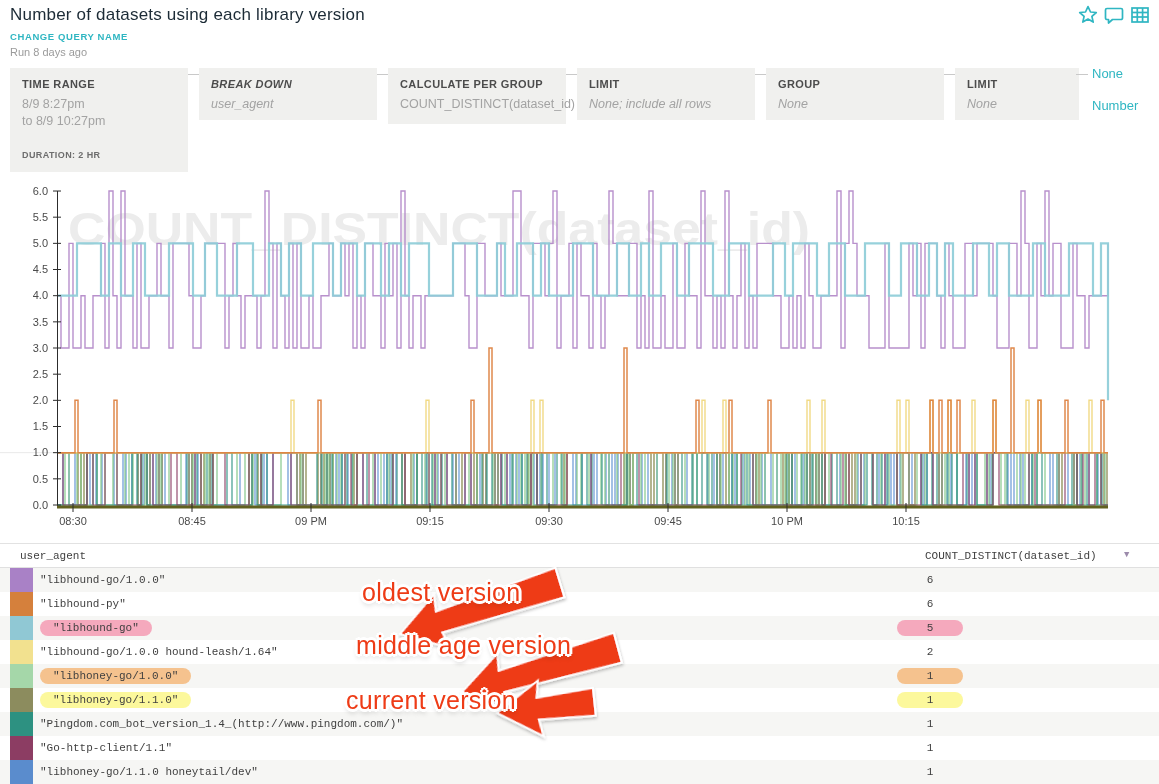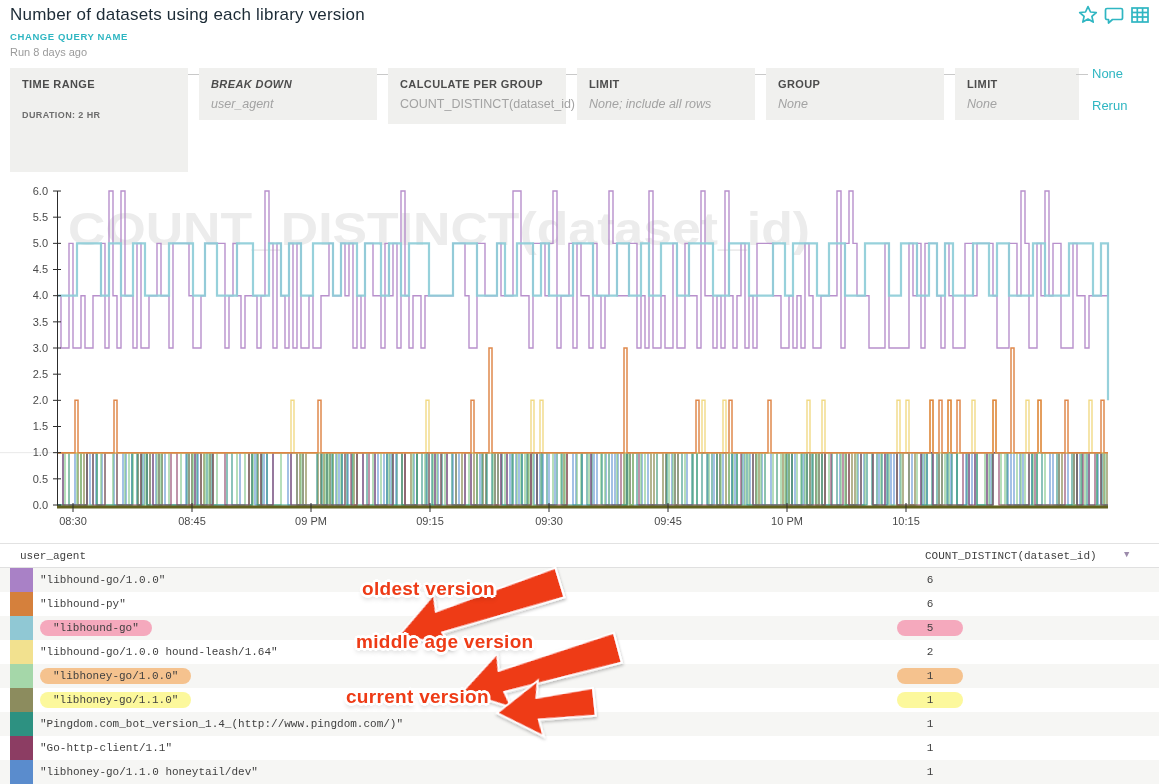--- a/index.html
+++ b/index.html
@@ -39,21 +39,21 @@
   .sort-tri{position:absolute;left:1124px;top:6px;font-size:9px;color:#9c8bab;cursor:pointer}
   .trow{position:relative;height:24px;display:flex;align-items:center;background:#fff}
   .trow.alt{background:var(--altrow)}
   .swatch{width:23px;height:24px;margin-left:10px;flex:none}
   .agent-cell{margin-left:7px;white-space:nowrap}
   .pill{border-radius:10px;padding:2px 13px}
   .val-cell{position:absolute;left:897px;width:66px;text-align:center}
   .val-pill{display:inline-block;width:100%;border-radius:10px;padding:2px 0}
   
   .ann{
-    position:absolute;font-size:19px;font-weight:bold;color:var(--red);letter-spacing:.3px;white-space:nowrap;
+    position:absolute;font-size:25px;font-weight:normal;color:var(--red);letter-spacing:.3px;white-space:nowrap;
     text-shadow:-2px -2px 0 #fff,2px -2px 0 #fff,-2px 2px 0 #fff,2px 2px 0 #fff,
                 -3px 0 0 #fff,3px 0 0 #fff,0 -3px 0 #fff,0 3px 0 #fff,0 4px 5px rgba(0,0,0,.25);
     z-index:7;
   }
   #ann-oldest{left:362px;top:578px}
   #ann-middle{left:356px;top:631px}
   #ann-current{left:346px;top:686px}
   #arrow-layer{position:absolute;left:0;top:0;z-index:6;pointer-events:none}
 </style>
 </head>
@@ -75,20 +75,21 @@
     <line x1="3" y1="8.5" x2="19" y2="8.5" stroke="#2fb6c2" stroke-width="1.7"></line>
     <line x1="3" y1="13" x2="19" y2="13" stroke="#2fb6c2" stroke-width="1.7"></line>
     <line x1="8.3" y1="4" x2="8.3" y2="18" stroke="#2fb6c2" stroke-width="1.7"></line>
     <line x1="13.6" y1="4" x2="13.6" y2="18" stroke="#2fb6c2" stroke-width="1.7"></line>
   </svg>
 </div>
 
 <div id="query-row">
     <div class="qbox" style="left: 10px; top: 68px; width: 178px; height: 104px;">
       <div class="qlabel">TIME RANGE</div>
+      <div class="qval">8/9 8:27pm<br>to 8/9 10:27pm</div>
       <div class="qdur">DURATION: 2 HR</div>
     </div>
     <div class="conn" style="left: 188px; width: 11px;"></div>
     <div class="qbox" style="left: 199px; top: 68px; width: 178px; height: 52px; font-style: italic;">
       <div class="qlabel">BREAK DOWN</div>
       <div class="qval">user_agent</div>
     </div>
     <div class="conn" style="left: 377px; width: 11px;"></div>
     <div class="qbox" style="left: 388px; top: 68px; width: 178px; height: 56px;">
       <div class="qlabel">CALCULATE PER GROUP</div>
@@ -105,21 +106,21 @@
       <div class="qval it">None</div>
     </div>
     <div class="conn" style="left: 944px; width: 11px;"></div>
     <div class="qbox" style="left: 955px; top: 68px; width: 124px; height: 52px;">
       <div class="qlabel">LIMIT</div>
       <div class="qval it">None</div>
     </div>
     <div class="conn" style="left: 1076px; width: 12px;"></div>
   </div>
 <div class="side-link" style="top:66px">None</div>
-<div class="side-link" style="top:98px">Rerun</div>
+<div class="side-link" style="top:98px">Number</div>
 
 <svg id="chart-svg" width="1159" height="355">
     <text x="68" y="62" class="wm" textLength="742" lengthAdjust="spacingAndGlyphs">COUNT_DISTINCT(dataset_id)</text>
     <line x1="0" y1="269.67" x2="1108" y2="269.67" stroke="#e9e9e9" stroke-width="1"></line>
     <polyline points="57.0,322.0 60.0,322.0 63.0,322.0 63.0,269.7 66.0,269.7 69.0,269.7 69.0,322.0 72.0,322.0 75.0,322.0 75.0,269.7 78.0,269.7 81.0,269.7 84.0,269.7 87.0,269.7 90.0,269.7 90.0,322.0 93.0,322.0 93.0,269.7 96.0,269.7 96.0,322.0 99.0,322.0 102.0,322.0 102.0,269.7 105.0,269.7 108.0,269.7 111.0,269.7 114.0,269.7 114.0,322.0 117.0,322.0 120.0,322.0 123.0,322.0 123.0,269.7 126.0,269.7 126.0,322.0 129.0,322.0 132.0,322.0 132.0,269.7 135.0,269.7 138.0,269.7 138.0,322.0 141.0,322.0 144.0,322.0 144.0,269.7 147.0,269.7 147.0,322.0 150.0,322.0 150.0,269.7 153.0,269.7 153.0,322.0 156.0,322.0 156.0,269.7 159.0,269.7 159.0,322.0 162.0,322.0 162.0,269.7 165.0,269.7 165.0,322.0 168.0,322.0 171.0,322.0 174.0,322.0 177.0,322.0 180.0,322.0 183.0,322.0 186.0,322.0 186.0,269.7 189.0,269.7 189.0,322.0 192.0,322.0 192.0,269.7 195.0,269.7 195.0,322.0 198.0,322.0 198.0,269.7 201.0,269.7 204.0,269.7 207.0,269.7 210.0,269.7 210.0,322.0 213.0,322.0 216.0,322.0 219.0,322.0 222.0,322.0 225.0,322.0 228.0,322.0 231.0,322.0 234.0,322.0 237.0,322.0 240.0,322.0 240.0,269.7 243.0,269.7 246.0,269.7 249.0,269.7 252.0,269.7 255.0,269.7 255.0,322.0 258.0,322.0 261.0,322.0 264.0,322.0 264.0,269.7 267.0,269.7 267.0,322.0 270.0,322.0 273.0,322.0 273.0,269.7 276.0,269.7 279.0,269.7 282.0,269.7 285.0,269.7 288.0,269.7 288.0,322.0 291.0,322.0 291.0,269.7 294.0,269.7 297.0,269.7 297.0,322.0 300.0,322.0 303.0,322.0 303.0,269.7 306.0,269.7 309.0,269.7 312.0,269.7 315.0,269.7 318.0,269.7 321.0,269.7 321.0,322.0 324.0,322.0 327.0,322.0 330.0,322.0 330.0,269.7 333.0,269.7 336.0,269.7 336.0,322.0 339.0,322.0 339.0,269.7 342.0,269.7 342.0,322.0 345.0,322.0 348.0,322.0 348.0,269.7 351.0,269.7 354.0,269.7 357.0,269.7 357.0,322.0 360.0,322.0 363.0,322.0 363.0,269.7 366.0,269.7 369.0,269.7 372.0,269.7 375.0,269.7 375.0,322.0 378.0,322.0 378.0,269.7 381.0,269.7 384.0,269.7 384.0,322.0 387.0,322.0 387.0,269.7 390.0,269.7 390.0,322.0 393.0,322.0 393.0,269.7 396.0,269.7 396.0,322.0 399.0,322.0 402.0,322.0 405.0,322.0 405.0,269.7 408.0,269.7 411.0,269.7 414.0,269.7 414.0,322.0 417.0,322.0 417.0,269.7 420.0,269.7 423.0,269.7 426.0,269.7 426.0,322.0 429.0,322.0 432.0,322.0 435.0,322.0 435.0,269.7 438.0,269.7 438.0,322.0 441.0,322.0 444.0,322.0 447.0,322.0 447.0,269.7 450.0,269.7 453.0,269.7 453.0,322.0 456.0,322.0 456.0,269.7 459.0,269.7 459.0,322.0 462.0,322.0 465.0,322.0 465.0,269.7 468.0,269.7 471.0,269.7 471.0,322.0 474.0,322.0 477.0,322.0 477.0,269.7 480.0,269.7 480.0,322.0 483.0,322.0 486.0,322.0 486.0,269.7 489.0,269.7 492.0,269.7 495.0,269.7 495.0,322.0 498.0,322.0 498.0,269.7 501.0,269.7 501.0,322.0 504.0,322.0 507.0,322.0 507.0,269.7 510.0,269.7 510.0,322.0 513.0,322.0 513.0,269.7 516.0,269.7 516.0,322.0 519.0,322.0 519.0,269.7 522.0,269.7 522.0,322.0 525.0,322.0 528.0,322.0 531.0,322.0 531.0,269.7 534.0,269.7 534.0,322.0 537.0,322.0 537.0,269.7 540.0,269.7 540.0,322.0 543.0,322.0 543.0,269.7 546.0,269.7 549.0,269.7 549.0,322.0 552.0,322.0 555.0,322.0 555.0,269.7 558.0,269.7 561.0,269.7 564.0,269.7 567.0,269.7 570.0,269.7 573.0,269.7 573.0,322.0 576.0,322.0 576.0,269.7 579.0,269.7 582.0,269.7 582.0,322.0 585.0,322.0 588.0,322.0 591.0,322.0 591.0,269.7 594.0,269.7 594.0,322.0 597.0,322.0 597.0,269.7 600.0,269.7 603.0,269.7 606.0,269.7 606.0,322.0 609.0,322.0 609.0,269.7 612.0,269.7 612.0,322.0 615.0,322.0 615.0,269.7 618.0,269.7 618.0,322.0 621.0,322.0 624.0,322.0 627.0,322.0 627.0,269.7 630.0,269.7 630.0,322.0 633.0,322.0 636.0,322.0 639.0,322.0 642.0,322.0 642.0,269.7 645.0,269.7 648.0,269.7 648.0,322.0 651.0,322.0 654.0,322.0 657.0,322.0 657.0,269.7 660.0,269.7 663.0,269.7 666.0,269.7 666.0,322.0 669.0,322.0 672.0,322.0 672.0,269.7 675.0,269.7 675.0,322.0 678.0,322.0 678.0,269.7 681.0,269.7 684.0,269.7 687.0,269.7 687.0,322.0 690.0,322.0 693.0,322.0 693.0,269.7 696.0,269.7 699.0,269.7 702.0,269.7 705.0,269.7 708.0,269.7 708.0,322.0 711.0,322.0 714.0,322.0 714.0,269.7 717.0,269.7 720.0,269.7 720.0,322.0 723.0,322.0 723.0,269.7 726.0,269.7 729.0,269.7 732.0,269.7 732.0,322.0 735.0,322.0 735.0,269.7 738.0,269.7 741.0,269.7 744.0,269.7 744.0,322.0 747.0,322.0 750.0,322.0 750.0,269.7 753.0,269.7 753.0,322.0 756.0,322.0 756.0,269.7 759.0,269.7 762.0,269.7 762.0,322.0 765.0,322.0 765.0,269.7 768.0,269.7 771.0,269.7 771.0,322.0 774.0,322.0 777.0,322.0 777.0,269.7 780.0,269.7 783.0,269.7 786.0,269.7 789.0,269.7 789.0,322.0 792.0,322.0 792.0,269.7 795.0,269.7 795.0,322.0 798.0,322.0 801.0,322.0 804.0,322.0 804.0,269.7 807.0,269.7 810.0,269.7 810.0,322.0 813.0,322.0 813.0,269.7 816.0,269.7 816.0,322.0 819.0,322.0 819.0,269.7 822.0,269.7 825.0,269.7 825.0,322.0 828.0,322.0 831.0,322.0 834.0,322.0 837.0,322.0 840.0,322.0 840.0,269.7 843.0,269.7 846.0,269.7 846.0,322.0 849.0,322.0 852.0,322.0 855.0,322.0 858.0,322.0 858.0,269.7 861.0,269.7 861.0,322.0 864.0,322.0 864.0,269.7 867.0,269.7 870.0,269.7 873.0,269.7 873.0,322.0 876.0,322.0 879.0,322.0 879.0,269.7 882.0,269.7 885.0,269.7 885.0,322.0 888.0,322.0 888.0,269.7 891.0,269.7 891.0,322.0 894.0,322.0 894.0,269.7 897.0,269.7 897.0,322.0 900.0,322.0 900.0,269.7 903.0,269.7 906.0,269.7 909.0,269.7 909.0,322.0 912.0,322.0 912.0,269.7 915.0,269.7 918.0,269.7 921.0,269.7 921.0,322.0 924.0,322.0 924.0,269.7 927.0,269.7 927.0,322.0 930.0,322.0 933.0,322.0 933.0,269.7 936.0,269.7 939.0,269.7 939.0,322.0 942.0,322.0 942.0,269.7 945.0,269.7 948.0,269.7 948.0,322.0 951.0,322.0 951.0,269.7 954.0,269.7 957.0,269.7 957.0,322.0 960.0,322.0 963.0,322.0 966.0,322.0 966.0,269.7 969.0,269.7 969.0,322.0 972.0,322.0 972.0,269.7 975.0,269.7 975.0,322.0 978.0,322.0 981.0,322.0 984.0,322.0 987.0,322.0 987.0,269.7 990.0,269.7 990.0,322.0 993.0,322.0 993.0,269.7 996.0,269.7 999.0,269.7 1002.0,269.7 1005.0,269.7 1008.0,269.7 1008.0,322.0 1011.0,322.0 1011.0,269.7 1014.0,269.7 1014.0,322.0 1017.0,322.0 1020.0,322.0 1020.0,269.7 1023.0,269.7 1023.0,322.0 1026.0,322.0 1029.0,322.0 1029.0,269.7 1032.0,269.7 1032.0,322.0 1035.0,322.0 1038.0,322.0 1041.0,322.0 1044.0,322.0 1047.0,322.0 1050.0,322.0 1050.0,269.7 1053.0,269.7 1053.0,322.0 1056.0,322.0 1059.0,322.0 1059.0,269.7 1062.0,269.7 1065.0,269.7 1068.0,269.7 1068.0,322.0 1071.0,322.0 1074.0,322.0 1074.0,269.7 1077.0,269.7 1080.0,269.7 1080.0,322.0 1083.0,322.0 1086.0,322.0 1089.0,322.0 1089.0,269.7 1092.0,269.7 1095.0,269.7 1098.0,269.7 1098.0,322.0 1101.0,322.0 1101.0,269.7 1104.0,269.7 1107.0,269.7 1108.0,269.7" fill="none" stroke="#5b8fd0" stroke-width="1.2" stroke-opacity="0.92"></polyline>
     <polyline points="57.0,269.7 60.0,269.7 63.0,269.7 66.0,269.7 69.0,269.7 72.0,269.7 75.0,269.7 78.0,269.7 78.0,322.0 81.0,322.0 81.0,269.7 84.0,269.7 84.0,322.0 87.0,322.0 87.0,269.7 90.0,269.7 93.0,269.7 96.0,269.7 99.0,269.7 102.0,269.7 105.0,269.7 108.0,269.7 111.0,269.7 114.0,269.7 117.0,269.7 120.0,269.7 123.0,269.7 126.0,269.7 129.0,269.7 132.0,269.7 135.0,269.7 138.0,269.7 138.0,322.0 141.0,322.0 141.0,269.7 144.0,269.7 147.0,269.7 147.0,322.0 150.0,322.0 150.0,269.7 153.0,269.7 156.0,269.7 159.0,269.7 159.0,322.0 162.0,322.0 162.0,269.7 165.0,269.7 168.0,269.7 171.0,269.7 174.0,269.7 177.0,269.7 180.0,269.7 183.0,269.7 186.0,269.7 189.0,269.7 189.0,322.0 192.0,322.0 192.0,269.7 195.0,269.7 198.0,269.7 201.0,269.7 201.0,322.0 204.0,322.0 204.0,269.7 207.0,269.7 210.0,269.7 210.0,322.0 213.0,322.0 213.0,269.7 216.0,269.7 219.0,269.7 222.0,269.7 225.0,269.7 228.0,269.7 231.0,269.7 234.0,269.7 237.0,269.7 240.0,269.7 243.0,269.7 246.0,269.7 249.0,269.7 249.0,322.0 252.0,322.0 252.0,269.7 255.0,269.7 258.0,269.7 258.0,322.0 261.0,322.0 261.0,269.7 264.0,269.7 267.0,269.7 270.0,269.7 273.0,269.7 276.0,269.7 279.0,269.7 282.0,269.7 285.0,269.7 288.0,269.7 291.0,269.7 294.0,269.7 297.0,269.7 297.0,322.0 300.0,322.0 300.0,269.7 303.0,269.7 303.0,322.0 306.0,322.0 306.0,269.7 309.0,269.7 312.0,269.7 315.0,269.7 318.0,269.7 318.0,322.0 321.0,322.0 321.0,269.7 324.0,269.7 324.0,322.0 327.0,322.0 327.0,269.7 330.0,269.7 330.0,322.0 333.0,322.0 333.0,269.7 336.0,269.7 339.0,269.7 342.0,269.7 345.0,269.7 348.0,269.7 351.0,269.7 354.0,269.7 354.0,322.0 357.0,322.0 357.0,269.7 360.0,269.7 363.0,269.7 366.0,269.7 369.0,269.7 372.0,269.7 375.0,269.7 378.0,269.7 381.0,269.7 384.0,269.7 387.0,269.7 390.0,269.7 393.0,269.7 396.0,269.7 399.0,269.7 402.0,269.7 402.0,322.0 405.0,322.0 405.0,269.7 408.0,269.7 411.0,269.7 411.0,322.0 414.0,322.0 417.0,322.0 417.0,269.7 420.0,269.7 423.0,269.7 426.0,269.7 429.0,269.7 432.0,269.7 435.0,269.7 438.0,269.7 441.0,269.7 444.0,269.7 447.0,269.7 450.0,269.7 453.0,269.7 456.0,269.7 456.0,322.0 459.0,322.0 462.0,322.0 462.0,269.7 465.0,269.7 468.0,269.7 471.0,269.7 474.0,269.7 474.0,322.0 477.0,322.0 477.0,269.7 480.0,269.7 483.0,269.7 483.0,322.0 486.0,322.0 486.0,269.7 489.0,269.7 492.0,269.7 495.0,269.7 495.0,322.0 498.0,322.0 498.0,269.7 501.0,269.7 504.0,269.7 507.0,269.7 510.0,269.7 513.0,269.7 516.0,269.7 519.0,269.7 522.0,269.7 525.0,269.7 528.0,269.7 528.0,322.0 531.0,322.0 531.0,269.7 534.0,269.7 537.0,269.7 540.0,269.7 543.0,269.7 546.0,269.7 549.0,269.7 552.0,269.7 555.0,269.7 558.0,269.7 561.0,269.7 564.0,269.7 564.0,322.0 567.0,322.0 567.0,269.7 570.0,269.7 573.0,269.7 576.0,269.7 579.0,269.7 582.0,269.7 585.0,269.7 588.0,269.7 591.0,269.7 594.0,269.7 597.0,269.7 600.0,269.7 603.0,269.7 606.0,269.7 609.0,269.7 612.0,269.7 615.0,269.7 618.0,269.7 621.0,269.7 624.0,269.7 624.0,322.0 627.0,322.0 627.0,269.7 630.0,269.7 630.0,322.0 633.0,322.0 633.0,269.7 636.0,269.7 639.0,269.7 642.0,269.7 645.0,269.7 648.0,269.7 651.0,269.7 651.0,322.0 654.0,322.0 654.0,269.7 657.0,269.7 660.0,269.7 663.0,269.7 663.0,322.0 666.0,322.0 666.0,269.7 669.0,269.7 672.0,269.7 675.0,269.7 675.0,322.0 678.0,322.0 678.0,269.7 681.0,269.7 684.0,269.7 687.0,269.7 690.0,269.7 693.0,269.7 696.0,269.7 699.0,269.7 702.0,269.7 705.0,269.7 708.0,269.7 711.0,269.7 714.0,269.7 717.0,269.7 717.0,322.0 720.0,322.0 720.0,269.7 723.0,269.7 726.0,269.7 726.0,322.0 729.0,322.0 729.0,269.7 732.0,269.7 735.0,269.7 738.0,269.7 741.0,269.7 744.0,269.7 747.0,269.7 750.0,269.7 753.0,269.7 756.0,269.7 756.0,322.0 759.0,322.0 759.0,269.7 762.0,269.7 765.0,269.7 768.0,269.7 771.0,269.7 774.0,269.7 777.0,269.7 780.0,269.7 783.0,269.7 783.0,322.0 786.0,322.0 786.0,269.7 789.0,269.7 789.0,322.0 792.0,322.0 792.0,269.7 795.0,269.7 798.0,269.7 801.0,269.7 804.0,269.7 807.0,269.7 807.0,322.0 810.0,322.0 810.0,269.7 813.0,269.7 816.0,269.7 816.0,322.0 819.0,322.0 819.0,269.7 822.0,269.7 822.0,322.0 825.0,322.0 825.0,269.7 828.0,269.7 831.0,269.7 834.0,269.7 837.0,269.7 840.0,269.7 843.0,269.7 846.0,269.7 846.0,322.0 849.0,322.0 849.0,269.7 852.0,269.7 852.0,322.0 855.0,322.0 855.0,269.7 858.0,269.7 861.0,269.7 864.0,269.7 867.0,269.7 870.0,269.7 873.0,269.7 876.0,269.7 879.0,269.7 882.0,269.7 885.0,269.7 888.0,269.7 891.0,269.7 894.0,269.7 897.0,269.7 897.0,322.0 900.0,322.0 903.0,322.0 903.0,269.7 906.0,269.7 909.0,269.7 909.0,322.0 912.0,322.0 915.0,322.0 915.0,269.7 918.0,269.7 921.0,269.7 924.0,269.7 927.0,269.7 930.0,269.7 933.0,269.7 936.0,269.7 939.0,269.7 939.0,322.0 942.0,322.0 942.0,269.7 945.0,269.7 948.0,269.7 951.0,269.7 954.0,269.7 957.0,269.7 960.0,269.7 963.0,269.7 966.0,269.7 969.0,269.7 972.0,269.7 975.0,269.7 978.0,269.7 981.0,269.7 984.0,269.7 987.0,269.7 990.0,269.7 993.0,269.7 996.0,269.7 999.0,269.7 1002.0,269.7 1005.0,269.7 1008.0,269.7 1011.0,269.7 1014.0,269.7 1017.0,269.7 1020.0,269.7 1023.0,269.7 1026.0,269.7 1029.0,269.7 1032.0,269.7 1035.0,269.7 1038.0,269.7 1041.0,269.7 1044.0,269.7 1047.0,269.7 1050.0,269.7 1053.0,269.7 1056.0,269.7 1059.0,269.7 1059.0,322.0 1062.0,322.0 1062.0,269.7 1065.0,269.7 1068.0,269.7 1071.0,269.7 1074.0,269.7 1074.0,322.0 1077.0,322.0 1077.0,269.7 1080.0,269.7 1083.0,269.7 1086.0,269.7 1089.0,269.7 1092.0,269.7 1095.0,269.7 1098.0,269.7 1101.0,269.7 1104.0,269.7 1104.0,322.0 1107.0,322.0 1107.0,269.7 1108.0,269.7" fill="none" stroke="#8b8b52" stroke-width="1.4" stroke-opacity="0.92"></polyline>
     <polyline points="57.0,322.0 61.0,322.0 65.0,322.0 65.0,269.7 69.0,269.7 69.0,322.0 73.0,322.0 77.0,322.0 77.0,269.7 81.0,269.7 81.0,322.0 85.0,322.0 89.0,322.0 93.0,322.0 93.0,269.7 97.0,269.7 97.0,322.0 101.0,322.0 101.0,269.7 105.0,269.7 105.0,322.0 109.0,322.0 113.0,322.0 113.0,269.7 117.0,269.7 117.0,322.0 121.0,322.0 125.0,322.0 125.0,269.7 129.0,269.7 129.0,322.0 133.0,322.0 133.0,269.7 137.0,269.7 141.0,269.7 141.0,322.0 145.0,322.0 145.0,269.7 149.0,269.7 153.0,269.7 157.0,269.7 157.0,322.0 161.0,322.0 161.0,269.7 165.0,269.7 169.0,269.7 169.0,322.0 173.0,322.0 177.0,322.0 181.0,322.0 181.0,269.7 185.0,269.7 189.0,269.7 193.0,269.7 193.0,322.0 197.0,322.0 201.0,322.0 201.0,269.7 205.0,269.7 205.0,322.0 209.0,322.0 209.0,269.7 213.0,269.7 213.0,322.0 217.0,322.0 217.0,269.7 221.0,269.7 225.0,269.7 229.0,269.7 233.0,269.7 237.0,269.7 237.0,322.0 241.0,322.0 245.0,322.0 245.0,269.7 249.0,269.7 249.0,322.0 253.0,322.0 253.0,269.7 257.0,269.7 261.0,269.7 261.0,322.0 265.0,322.0 269.0,322.0 273.0,322.0 277.0,322.0 281.0,322.0 281.0,269.7 285.0,269.7 289.0,269.7 293.0,269.7 297.0,269.7 301.0,269.7 301.0,322.0 305.0,322.0 309.0,322.0 313.0,322.0 317.0,322.0 321.0,322.0 325.0,322.0 325.0,269.7 329.0,269.7 329.0,322.0 333.0,322.0 333.0,269.7 337.0,269.7 337.0,322.0 341.0,322.0 341.0,269.7 345.0,269.7 345.0,322.0 349.0,322.0 353.0,322.0 353.0,269.7 357.0,269.7 357.0,322.0 361.0,322.0 365.0,322.0 369.0,322.0 373.0,322.0 373.0,269.7 377.0,269.7 381.0,269.7 381.0,322.0 385.0,322.0 389.0,322.0 389.0,269.7 393.0,269.7 393.0,322.0 397.0,322.0 401.0,322.0 405.0,322.0 409.0,322.0 413.0,322.0 413.0,269.7 417.0,269.7 417.0,322.0 421.0,322.0 425.0,322.0 425.0,269.7 429.0,269.7 429.0,322.0 433.0,322.0 433.0,269.7 437.0,269.7 437.0,322.0 441.0,322.0 441.0,269.7 445.0,269.7 445.0,322.0 449.0,322.0 453.0,322.0 457.0,322.0 461.0,322.0 465.0,322.0 469.0,322.0 469.0,269.7 473.0,269.7 477.0,269.7 477.0,322.0 481.0,322.0 485.0,322.0 489.0,322.0 493.0,322.0 493.0,269.7 497.0,269.7 501.0,269.7 505.0,269.7 505.0,322.0 509.0,322.0 513.0,322.0 513.0,269.7 517.0,269.7 517.0,322.0 521.0,322.0 521.0,269.7 525.0,269.7 525.0,322.0 529.0,322.0 529.0,269.7 533.0,269.7 533.0,322.0 537.0,322.0 537.0,269.7 541.0,269.7 541.0,322.0 545.0,322.0 549.0,322.0 553.0,322.0 553.0,269.7 557.0,269.7 561.0,269.7 561.0,322.0 565.0,322.0 565.0,269.7 569.0,269.7 573.0,269.7 577.0,269.7 577.0,322.0 581.0,322.0 581.0,269.7 585.0,269.7 589.0,269.7 589.0,322.0 593.0,322.0 597.0,322.0 601.0,322.0 601.0,269.7 605.0,269.7 605.0,322.0 609.0,322.0 609.0,269.7 613.0,269.7 617.0,269.7 617.0,322.0 621.0,322.0 625.0,322.0 625.0,269.7 629.0,269.7 629.0,322.0 633.0,322.0 633.0,269.7 637.0,269.7 641.0,269.7 641.0,322.0 645.0,322.0 645.0,269.7 649.0,269.7 653.0,269.7 657.0,269.7 657.0,322.0 661.0,322.0 665.0,322.0 669.0,322.0 669.0,269.7 673.0,269.7 673.0,322.0 677.0,322.0 681.0,322.0 685.0,322.0 685.0,269.7 689.0,269.7 693.0,269.7 693.0,322.0 697.0,322.0 697.0,269.7 701.0,269.7 705.0,269.7 709.0,269.7 709.0,322.0 713.0,322.0 717.0,322.0 721.0,322.0 721.0,269.7 725.0,269.7 729.0,269.7 729.0,322.0 733.0,322.0 733.0,269.7 737.0,269.7 737.0,322.0 741.0,322.0 745.0,322.0 745.0,269.7 749.0,269.7 749.0,322.0 753.0,322.0 753.0,269.7 757.0,269.7 757.0,322.0 761.0,322.0 761.0,269.7 765.0,269.7 765.0,322.0 769.0,322.0 773.0,322.0 773.0,269.7 777.0,269.7 777.0,322.0 781.0,322.0 781.0,269.7 785.0,269.7 785.0,322.0 789.0,322.0 789.0,269.7 793.0,269.7 797.0,269.7 797.0,322.0 801.0,322.0 801.0,269.7 805.0,269.7 805.0,322.0 809.0,322.0 813.0,322.0 813.0,269.7 817.0,269.7 817.0,322.0 821.0,322.0 825.0,322.0 825.0,269.7 829.0,269.7 829.0,322.0 833.0,322.0 837.0,322.0 841.0,322.0 841.0,269.7 845.0,269.7 845.0,322.0 849.0,322.0 853.0,322.0 857.0,322.0 857.0,269.7 861.0,269.7 861.0,322.0 865.0,322.0 865.0,269.7 869.0,269.7 873.0,269.7 873.0,322.0 877.0,322.0 881.0,322.0 881.0,269.7 885.0,269.7 889.0,269.7 889.0,322.0 893.0,322.0 897.0,322.0 897.0,269.7 901.0,269.7 901.0,322.0 905.0,322.0 909.0,322.0 913.0,322.0 917.0,322.0 917.0,269.7 921.0,269.7 925.0,269.7 925.0,322.0 929.0,322.0 933.0,322.0 937.0,322.0 941.0,322.0 945.0,322.0 945.0,269.7 949.0,269.7 949.0,322.0 953.0,322.0 957.0,322.0 957.0,269.7 961.0,269.7 965.0,269.7 969.0,269.7 973.0,269.7 977.0,269.7 977.0,322.0 981.0,322.0 985.0,322.0 985.0,269.7 989.0,269.7 989.0,322.0 993.0,322.0 993.0,269.7 997.0,269.7 1001.0,269.7 1001.0,322.0 1005.0,322.0 1005.0,269.7 1009.0,269.7 1013.0,269.7 1017.0,269.7 1017.0,322.0 1021.0,322.0 1021.0,269.7 1025.0,269.7 1025.0,322.0 1029.0,322.0 1029.0,269.7 1033.0,269.7 1033.0,322.0 1037.0,322.0 1037.0,269.7 1041.0,269.7 1045.0,269.7 1045.0,322.0 1049.0,322.0 1053.0,322.0 1057.0,322.0 1061.0,322.0 1065.0,322.0 1069.0,322.0 1073.0,322.0 1077.0,322.0 1077.0,269.7 1081.0,269.7 1081.0,322.0 1085.0,322.0 1085.0,269.7 1089.0,269.7 1093.0,269.7 1097.0,269.7 1097.0,322.0 1101.0,322.0 1101.0,269.7 1105.0,269.7 1105.0,322.0 1108.0,322.0" fill="none" stroke="#7cc482" stroke-width="1.2" stroke-opacity="0.92"></polyline>
     <polyline points="57.0,322.0 62.0,322.0 67.0,322.0 72.0,322.0 77.0,322.0 82.0,322.0 87.0,322.0 87.0,269.7 92.0,269.7 97.0,269.7 97.0,322.0 102.0,322.0 107.0,322.0 112.0,322.0 117.0,322.0 122.0,322.0 127.0,322.0 132.0,322.0 132.0,269.7 137.0,269.7 137.0,322.0 142.0,322.0 142.0,269.7 147.0,269.7 147.0,322.0 152.0,322.0 157.0,322.0 162.0,322.0 167.0,322.0 172.0,322.0 177.0,322.0 182.0,322.0 187.0,322.0 187.0,269.7 192.0,269.7 197.0,269.7 197.0,322.0 202.0,322.0 207.0,322.0 207.0,269.7 212.0,269.7 212.0,322.0 217.0,322.0 222.0,322.0 227.0,322.0 227.0,269.7 232.0,269.7 232.0,322.0 237.0,322.0 242.0,322.0 247.0,322.0 252.0,322.0 252.0,269.7 257.0,269.7 257.0,322.0 262.0,322.0 262.0,269.7 267.0,269.7 267.0,322.0 272.0,322.0 277.0,322.0 282.0,322.0 287.0,322.0 292.0,322.0 297.0,322.0 302.0,322.0 307.0,322.0 312.0,322.0 317.0,322.0 317.0,269.7 322.0,269.7 322.0,322.0 327.0,322.0 327.0,269.7 332.0,269.7 332.0,322.0 337.0,322.0 342.0,322.0 342.0,269.7 347.0,269.7 347.0,322.0 352.0,322.0 352.0,269.7 357.0,269.7 362.0,269.7 367.0,269.7 367.0,322.0 372.0,322.0 377.0,322.0 382.0,322.0 387.0,322.0 387.0,269.7 392.0,269.7 392.0,322.0 397.0,322.0 397.0,269.7 402.0,269.7 402.0,322.0 407.0,322.0 412.0,322.0 417.0,322.0 417.0,269.7 422.0,269.7 422.0,322.0 427.0,322.0 427.0,269.7 432.0,269.7 432.0,322.0 437.0,322.0 442.0,322.0 442.0,269.7 447.0,269.7 452.0,269.7 452.0,322.0 457.0,322.0 462.0,322.0 467.0,322.0 472.0,322.0 477.0,322.0 482.0,322.0 482.0,269.7 487.0,269.7 487.0,322.0 492.0,322.0 492.0,269.7 497.0,269.7 502.0,269.7 502.0,322.0 507.0,322.0 512.0,322.0 512.0,269.7 517.0,269.7 522.0,269.7 522.0,322.0 527.0,322.0 527.0,269.7 532.0,269.7 537.0,269.7 537.0,322.0 542.0,322.0 542.0,269.7 547.0,269.7 547.0,322.0 552.0,322.0 557.0,322.0 557.0,269.7 562.0,269.7 562.0,322.0 567.0,322.0 572.0,322.0 577.0,322.0 582.0,322.0 582.0,269.7 587.0,269.7 587.0,322.0 592.0,322.0 592.0,269.7 597.0,269.7 602.0,269.7 602.0,322.0 607.0,322.0 612.0,322.0 617.0,322.0 622.0,322.0 627.0,322.0 627.0,269.7 632.0,269.7 637.0,269.7 637.0,322.0 642.0,322.0 647.0,322.0 652.0,322.0 657.0,322.0 662.0,322.0 667.0,322.0 667.0,269.7 672.0,269.7 677.0,269.7 682.0,269.7 682.0,322.0 687.0,322.0 692.0,322.0 692.0,269.7 697.0,269.7 697.0,322.0 702.0,322.0 702.0,269.7 707.0,269.7 707.0,322.0 712.0,322.0 712.0,269.7 717.0,269.7 717.0,322.0 722.0,322.0 727.0,322.0 732.0,322.0 732.0,269.7 737.0,269.7 737.0,322.0 742.0,322.0 742.0,269.7 747.0,269.7 747.0,322.0 752.0,322.0 757.0,322.0 762.0,322.0 767.0,322.0 772.0,322.0 777.0,322.0 782.0,322.0 787.0,322.0 787.0,269.7 792.0,269.7 792.0,322.0 797.0,322.0 802.0,322.0 802.0,269.7 807.0,269.7 807.0,322.0 812.0,322.0 812.0,269.7 817.0,269.7 822.0,269.7 822.0,322.0 827.0,322.0 832.0,322.0 832.0,269.7 837.0,269.7 837.0,322.0 842.0,322.0 847.0,322.0 852.0,322.0 857.0,322.0 862.0,322.0 867.0,322.0 867.0,269.7 872.0,269.7 872.0,322.0 877.0,322.0 877.0,269.7 882.0,269.7 882.0,322.0 887.0,322.0 887.0,269.7 892.0,269.7 897.0,269.7 902.0,269.7 907.0,269.7 912.0,269.7 917.0,269.7 922.0,269.7 922.0,322.0 927.0,322.0 927.0,269.7 932.0,269.7 932.0,322.0 937.0,322.0 937.0,269.7 942.0,269.7 947.0,269.7 947.0,322.0 952.0,322.0 952.0,269.7 957.0,269.7 957.0,322.0 962.0,322.0 967.0,322.0 967.0,269.7 972.0,269.7 977.0,269.7 977.0,322.0 982.0,322.0 987.0,322.0 992.0,322.0 992.0,269.7 997.0,269.7 1002.0,269.7 1007.0,269.7 1007.0,322.0 1012.0,322.0 1017.0,322.0 1022.0,322.0 1027.0,322.0 1032.0,322.0 1032.0,269.7 1037.0,269.7 1037.0,322.0 1042.0,322.0 1042.0,269.7 1047.0,269.7 1052.0,269.7 1057.0,269.7 1057.0,322.0 1062.0,322.0 1067.0,322.0 1072.0,322.0 1072.0,269.7 1077.0,269.7 1077.0,322.0 1082.0,322.0 1082.0,269.7 1087.0,269.7 1087.0,322.0 1092.0,322.0 1097.0,322.0 1097.0,269.7 1102.0,269.7 1102.0,322.0 1107.0,322.0 1108.0,322.0" fill="none" stroke="#2f9383" stroke-width="1.2" stroke-opacity="0.92"></polyline>
     <polyline points="57.0,269.7 63.0,269.7 63.0,322.0 69.0,322.0 75.0,322.0 81.0,322.0 87.0,322.0 87.0,269.7 93.0,269.7 93.0,322.0 99.0,322.0 105.0,322.0 105.0,269.7 111.0,269.7 117.0,269.7 117.0,322.0 123.0,322.0 129.0,322.0 135.0,322.0 141.0,322.0 141.0,269.7 147.0,269.7 153.0,269.7 153.0,322.0 159.0,322.0 165.0,322.0 171.0,322.0 171.0,269.7 177.0,269.7 177.0,322.0 183.0,322.0 189.0,322.0 195.0,322.0 195.0,269.7 201.0,269.7 201.0,322.0 207.0,322.0 213.0,322.0 213.0,269.7 219.0,269.7 225.0,269.7 225.0,322.0 231.0,322.0 237.0,322.0 243.0,322.0 249.0,322.0 249.0,269.7 255.0,269.7 261.0,269.7 261.0,322.0 267.0,322.0 273.0,322.0 273.0,269.7 279.0,269.7 285.0,269.7 291.0,269.7 291.0,322.0 297.0,322.0 303.0,322.0 309.0,322.0 315.0,322.0 321.0,322.0 327.0,322.0 333.0,322.0 339.0,322.0 345.0,322.0 345.0,269.7 351.0,269.7 351.0,322.0 357.0,322.0 357.0,269.7 363.0,269.7 363.0,322.0 369.0,322.0 369.0,269.7 375.0,269.7 375.0,322.0 381.0,322.0 387.0,322.0 393.0,322.0 393.0,269.7 399.0,269.7 405.0,269.7 405.0,322.0 411.0,322.0 417.0,322.0 423.0,322.0 429.0,322.0 429.0,269.7 435.0,269.7 435.0,322.0 441.0,322.0 441.0,269.7 447.0,269.7 447.0,322.0 453.0,322.0 459.0,322.0 465.0,322.0 465.0,269.7 471.0,269.7 471.0,322.0 477.0,322.0 483.0,322.0 489.0,322.0 495.0,322.0 501.0,322.0 501.0,269.7 507.0,269.7 507.0,322.0 513.0,322.0 519.0,322.0 525.0,322.0 531.0,322.0 531.0,269.7 537.0,269.7 537.0,322.0 543.0,322.0 549.0,322.0 555.0,322.0 561.0,322.0 567.0,322.0 567.0,269.7 573.0,269.7 579.0,269.7 585.0,269.7 591.0,269.7 591.0,322.0 597.0,322.0 603.0,322.0 609.0,322.0 615.0,322.0 621.0,322.0 621.0,269.7 627.0,269.7 633.0,269.7 639.0,269.7 639.0,322.0 645.0,322.0 651.0,322.0 657.0,322.0 663.0,322.0 669.0,322.0 675.0,322.0 681.0,322.0 687.0,322.0 693.0,322.0 699.0,322.0 705.0,322.0 711.0,322.0 717.0,322.0 723.0,322.0 729.0,322.0 735.0,322.0 741.0,322.0 741.0,269.7 747.0,269.7 753.0,269.7 753.0,322.0 759.0,322.0 765.0,322.0 771.0,322.0 777.0,322.0 783.0,322.0 789.0,322.0 795.0,322.0 801.0,322.0 807.0,322.0 813.0,322.0 819.0,322.0 825.0,322.0 825.0,269.7 831.0,269.7 831.0,322.0 837.0,322.0 843.0,322.0 843.0,269.7 849.0,269.7 849.0,322.0 855.0,322.0 861.0,322.0 861.0,269.7 867.0,269.7 873.0,269.7 873.0,322.0 879.0,322.0 885.0,322.0 885.0,269.7 891.0,269.7 897.0,269.7 897.0,322.0 903.0,322.0 909.0,322.0 915.0,322.0 921.0,322.0 921.0,269.7 927.0,269.7 933.0,269.7 933.0,322.0 939.0,322.0 945.0,322.0 951.0,322.0 957.0,322.0 963.0,322.0 963.0,269.7 969.0,269.7 969.0,322.0 975.0,322.0 975.0,269.7 981.0,269.7 987.0,269.7 987.0,322.0 993.0,322.0 993.0,269.7 999.0,269.7 999.0,322.0 1005.0,322.0 1011.0,322.0 1017.0,322.0 1023.0,322.0 1029.0,322.0 1029.0,269.7 1035.0,269.7 1035.0,322.0 1041.0,322.0 1047.0,322.0 1053.0,322.0 1059.0,322.0 1065.0,322.0 1065.0,269.7 1071.0,269.7 1077.0,269.7 1077.0,322.0 1083.0,322.0 1083.0,269.7 1089.0,269.7 1089.0,322.0 1095.0,322.0 1095.0,269.7 1101.0,269.7 1101.0,322.0 1107.0,322.0 1108.0,322.0" fill="none" stroke="#8d3f66" stroke-width="1.2" stroke-opacity="0.92"></polyline>
     <polyline points="57.0,269.7 60.0,269.7 63.0,269.7 66.0,269.7 69.0,269.7 72.0,269.7 75.0,269.7 78.0,269.7 81.0,269.7 84.0,269.7 87.0,269.7 90.0,269.7 93.0,269.7 96.0,269.7 99.0,269.7 102.0,269.7 105.0,269.7 108.0,269.7 111.0,269.7 114.0,269.7 117.0,269.7 120.0,269.7 123.0,269.7 126.0,269.7 129.0,269.7 132.0,269.7 135.0,269.7 138.0,269.7 141.0,269.7 144.0,269.7 147.0,269.7 150.0,269.7 153.0,269.7 156.0,269.7 159.0,269.7 162.0,269.7 165.0,269.7 168.0,269.7 171.0,269.7 174.0,269.7 177.0,269.7 180.0,269.7 183.0,269.7 186.0,269.7 189.0,269.7 192.0,269.7 195.0,269.7 198.0,269.7 201.0,269.7 204.0,269.7 207.0,269.7 210.0,269.7 213.0,269.7 216.0,269.7 219.0,269.7 222.0,269.7 225.0,269.7 228.0,269.7 231.0,269.7 234.0,269.7 237.0,269.7 240.0,269.7 243.0,269.7 246.0,269.7 249.0,269.7 252.0,269.7 255.0,269.7 258.0,269.7 261.0,269.7 264.0,269.7 267.0,269.7 270.0,269.7 273.0,269.7 276.0,269.7 279.0,269.7 282.0,269.7 285.0,269.7 288.0,269.7 291.0,269.7 291.0,217.3 294.0,217.3 294.0,269.7 297.0,269.7 300.0,269.7 303.0,269.7 306.0,269.7 309.0,269.7 312.0,269.7 315.0,269.7 318.0,269.7 321.0,269.7 324.0,269.7 327.0,269.7 330.0,269.7 333.0,269.7 336.0,269.7 339.0,269.7 342.0,269.7 345.0,269.7 348.0,269.7 351.0,269.7 354.0,269.7 357.0,269.7 360.0,269.7 363.0,269.7 366.0,269.7 369.0,269.7 372.0,269.7 375.0,269.7 378.0,269.7 381.0,269.7 384.0,269.7 387.0,269.7 390.0,269.7 393.0,269.7 396.0,269.7 399.0,269.7 402.0,269.7 405.0,269.7 408.0,269.7 411.0,269.7 414.0,269.7 417.0,269.7 420.0,269.7 423.0,269.7 426.0,269.7 426.0,217.3 429.0,217.3 429.0,269.7 432.0,269.7 435.0,269.7 438.0,269.7 441.0,269.7 444.0,269.7 447.0,269.7 450.0,269.7 453.0,269.7 456.0,269.7 459.0,269.7 462.0,269.7 465.0,269.7 468.0,269.7 471.0,269.7 474.0,269.7 477.0,269.7 480.0,269.7 483.0,269.7 486.0,269.7 489.0,269.7 492.0,269.7 495.0,269.7 498.0,269.7 501.0,269.7 504.0,269.7 507.0,269.7 510.0,269.7 513.0,269.7 516.0,269.7 519.0,269.7 522.0,269.7 525.0,269.7 528.0,269.7 531.0,269.7 531.0,217.3 534.0,217.3 534.0,269.7 537.0,269.7 540.0,269.7 540.0,217.3 543.0,217.3 543.0,269.7 546.0,269.7 549.0,269.7 552.0,269.7 555.0,269.7 558.0,269.7 561.0,269.7 564.0,269.7 567.0,269.7 570.0,269.7 573.0,269.7 576.0,269.7 579.0,269.7 582.0,269.7 585.0,269.7 588.0,269.7 591.0,269.7 594.0,269.7 597.0,269.7 600.0,269.7 603.0,269.7 606.0,269.7 609.0,269.7 612.0,269.7 615.0,269.7 618.0,269.7 621.0,269.7 624.0,269.7 627.0,269.7 630.0,269.7 633.0,269.7 636.0,269.7 639.0,269.7 642.0,269.7 645.0,269.7 648.0,269.7 651.0,269.7 654.0,269.7 657.0,269.7 660.0,269.7 663.0,269.7 666.0,269.7 669.0,269.7 672.0,269.7 675.0,269.7 678.0,269.7 681.0,269.7 684.0,269.7 687.0,269.7 690.0,269.7 693.0,269.7 696.0,269.7 699.0,269.7 702.0,269.7 702.0,217.3 705.0,217.3 705.0,269.7 708.0,269.7 711.0,269.7 714.0,269.7 717.0,269.7 720.0,269.7 723.0,269.7 723.0,217.3 726.0,217.3 726.0,269.7 729.0,269.7 732.0,269.7 735.0,269.7 738.0,269.7 741.0,269.7 744.0,269.7 747.0,269.7 750.0,269.7 753.0,269.7 756.0,269.7 759.0,269.7 762.0,269.7 765.0,269.7 768.0,269.7 771.0,269.7 774.0,269.7 777.0,269.7 780.0,269.7 783.0,269.7 786.0,269.7 789.0,269.7 792.0,269.7 795.0,269.7 798.0,269.7 801.0,269.7 804.0,269.7 807.0,269.7 807.0,217.3 810.0,217.3 810.0,269.7 813.0,269.7 816.0,269.7 819.0,269.7 822.0,269.7 822.0,217.3 825.0,217.3 825.0,269.7 828.0,269.7 831.0,269.7 834.0,269.7 837.0,269.7 840.0,269.7 843.0,269.7 846.0,269.7 849.0,269.7 852.0,269.7 855.0,269.7 858.0,269.7 861.0,269.7 864.0,269.7 867.0,269.7 870.0,269.7 873.0,269.7 876.0,269.7 879.0,269.7 882.0,269.7 885.0,269.7 888.0,269.7 891.0,269.7 894.0,269.7 897.0,269.7 897.0,217.3 900.0,217.3 900.0,269.7 903.0,269.7 906.0,269.7 906.0,217.3 909.0,217.3 909.0,269.7 912.0,269.7 915.0,269.7 918.0,269.7 921.0,269.7 924.0,269.7 927.0,269.7 930.0,269.7 930.0,217.3 933.0,217.3 933.0,269.7 936.0,269.7 939.0,269.7 942.0,269.7 945.0,269.7 948.0,269.7 948.0,217.3 951.0,217.3 951.0,269.7 954.0,269.7 957.0,269.7 960.0,269.7 963.0,269.7 966.0,269.7 969.0,269.7 972.0,269.7 972.0,217.3 975.0,217.3 975.0,269.7 978.0,269.7 981.0,269.7 984.0,269.7 987.0,269.7 990.0,269.7 993.0,269.7 993.0,217.3 996.0,217.3 996.0,269.7 999.0,269.7 1002.0,269.7 1005.0,269.7 1008.0,269.7 1011.0,269.7 1014.0,269.7 1017.0,269.7 1020.0,269.7 1023.0,269.7 1026.0,269.7 1026.0,217.3 1029.0,217.3 1029.0,269.7 1032.0,269.7 1035.0,269.7 1038.0,269.7 1038.0,217.3 1041.0,217.3 1041.0,269.7 1044.0,269.7 1047.0,269.7 1050.0,269.7 1053.0,269.7 1056.0,269.7 1059.0,269.7 1062.0,269.7 1065.0,269.7 1068.0,269.7 1071.0,269.7 1074.0,269.7 1077.0,269.7 1080.0,269.7 1083.0,269.7 1086.0,269.7 1089.0,269.7 1089.0,217.3 1092.0,217.3 1092.0,269.7 1095.0,269.7 1098.0,269.7 1101.0,269.7 1104.0,269.7 1107.0,269.7 1108.0,269.7" fill="none" stroke="#f0d77c" stroke-width="1.4" stroke-opacity="0.92"></polyline>

